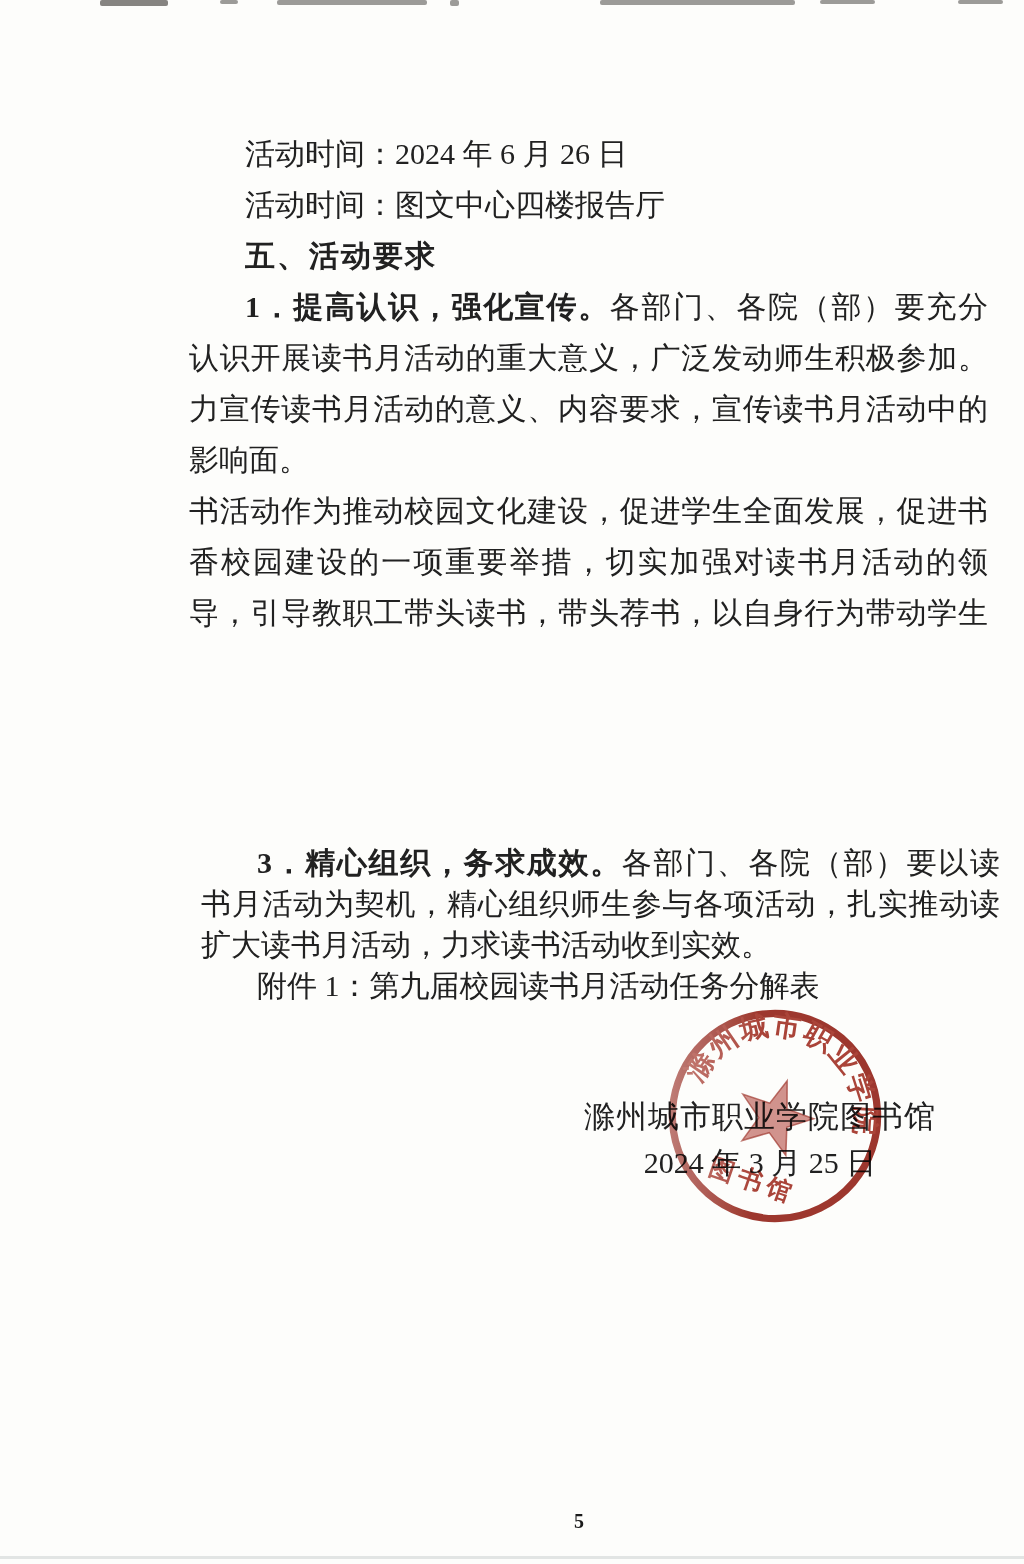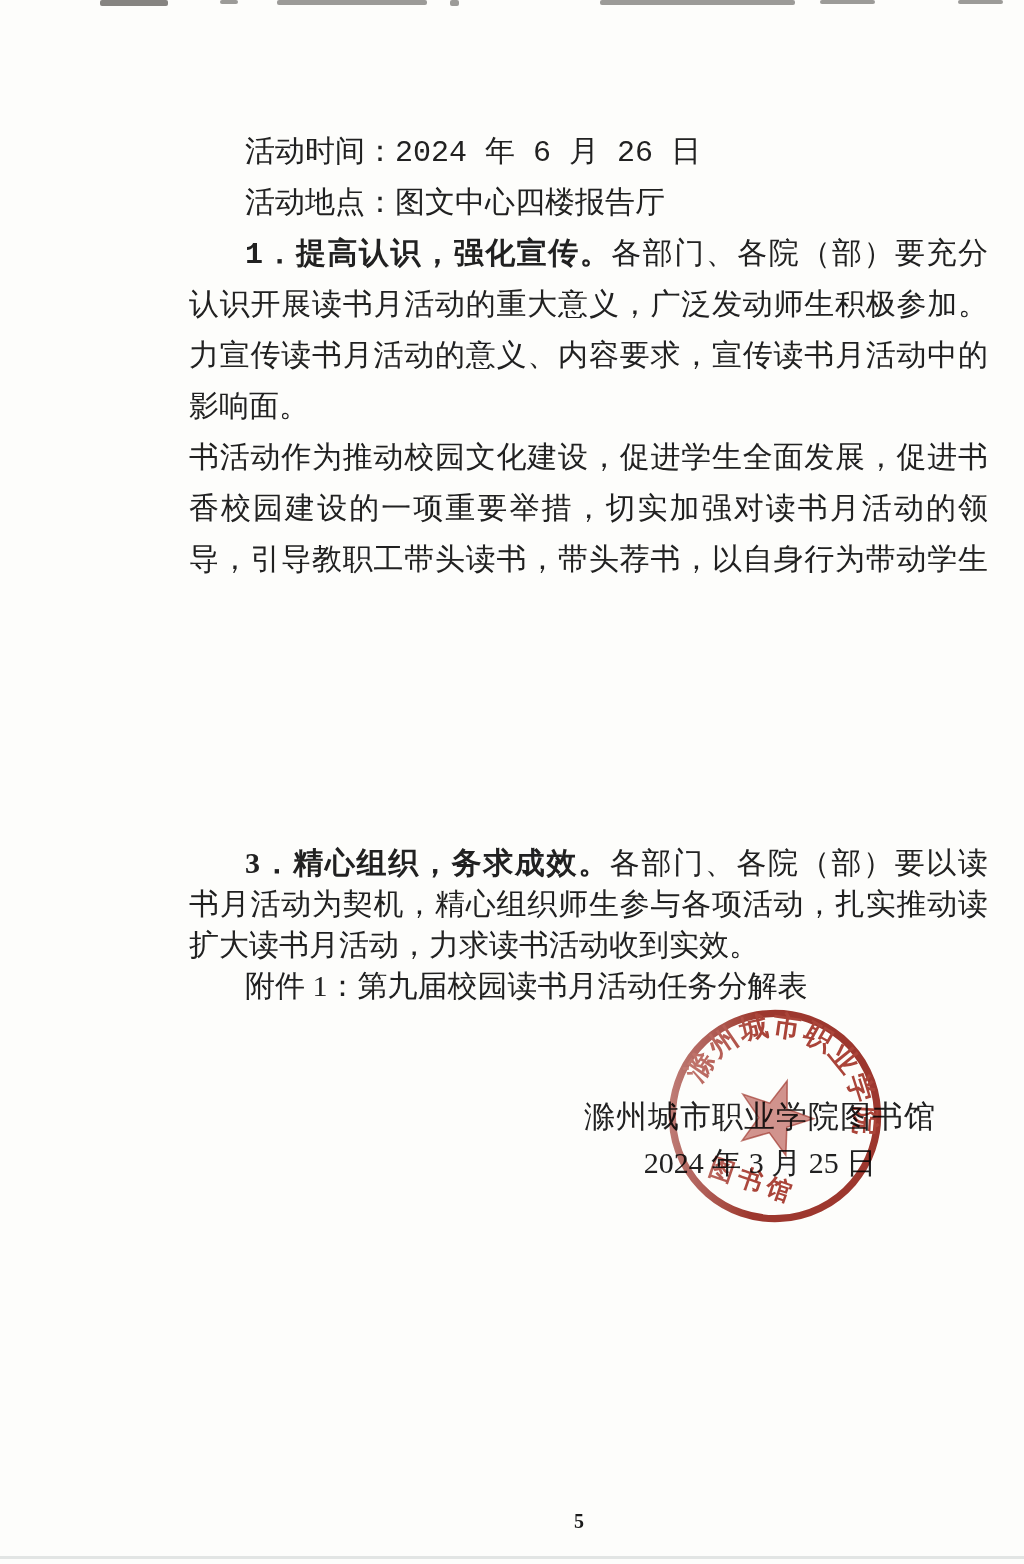--- a/index.html
+++ b/index.html
@@ -6,23 +6,23 @@
   body{
     width:1024px;height:1564px;position:relative;overflow:hidden;
     background:#fdfdfb;
     font-family:"Liberation Serif","DejaVu Serif",serif;
     color:#212121;
   }
   
   .artifact{position:absolute;background:#4c4a47;opacity:.55;border-radius:2px;}
   .bottom-edge{position:absolute;left:0;top:1556px;width:1024px;height:3px;background:#e2e5e4;}
   
-  .doc-a{position:absolute;left:189px;top:128px;width:799px;font-family:Liberation Mono, monospace;}
+  .doc-a{position:absolute;left:189px;top:128px;width:799px;}
   .doc-a .line{font-size:30px;line-height:51px;height:51px;white-space:nowrap;}
-  .doc-b{position:absolute;left:189px;top:842px;width:799px;}
+  .doc-b{position:absolute;left:201px;top:842px;width:799px;}
   .doc-b .line{font-size:30px;line-height:41px;height:41px;white-space:nowrap;}
   .j{text-align:justify;text-align-last:justify;white-space:normal !important;}
   .ind{text-indent:56px;}
   .bold{font-weight:700;}
   .heading{font-weight:700;font-size:31px;letter-spacing:2px;}
   
   .signature{position:absolute;top:1094px;left:552px;width:416px;text-align:center;z-index:1;}
   .sig-org{font-size:31px;line-height:46px;letter-spacing:1px;}
   .sig-date{font-size:30px;line-height:45px;}
   
@@ -39,21 +39,22 @@
   <div class="artifact" style="left:220px;top:0;width:18px;height:4px;"></div>
   <div class="artifact" style="left:277px;top:0;width:150px;height:5px;"></div>
   <div class="artifact" style="left:450px;top:0;width:9px;height:6px;"></div>
   <div class="artifact" style="left:600px;top:0;width:195px;height:5px;"></div>
   <div class="artifact" style="left:820px;top:0;width:55px;height:4px;"></div>
   <div class="artifact" style="left:958px;top:0;width:45px;height:4px;"></div>
 </div>
 
 <div class="doc-a">
   <div class="line ind">活动时间：2024 年 6 月 26 日</div>
-  <div class="line ind">活动地点：图文中心四楼报告厅</div>
+  <div class="line ind">活动时间：图文中心四楼报告厅</div>
+  <div class="line ind heading">五、活动要求</div>
 
   <div class="line ind j"><span class="bold">1．提高认识，强化宣传。</span><span>各部门、各院（部）要充分</span></div>
   <div class="line j">认识开展读书月活动的重大意义，广泛发动师生积极参加。</div>
   <div class="line j">力宣传读书月活动的意义、内容要求，宣传读书月活动中的</div>
   <div class="line">影响面。</div>
 
   <div class="line j">书活动作为推动校园文化建设，促进学生全面发展，促进书</div>
   <div class="line j">香校园建设的一项重要举措，切实加强对读书月活动的领</div>
   <div class="line j">导，引导教职工带头读书，带头荐书，以自身行为带动学生</div>
 </div>

